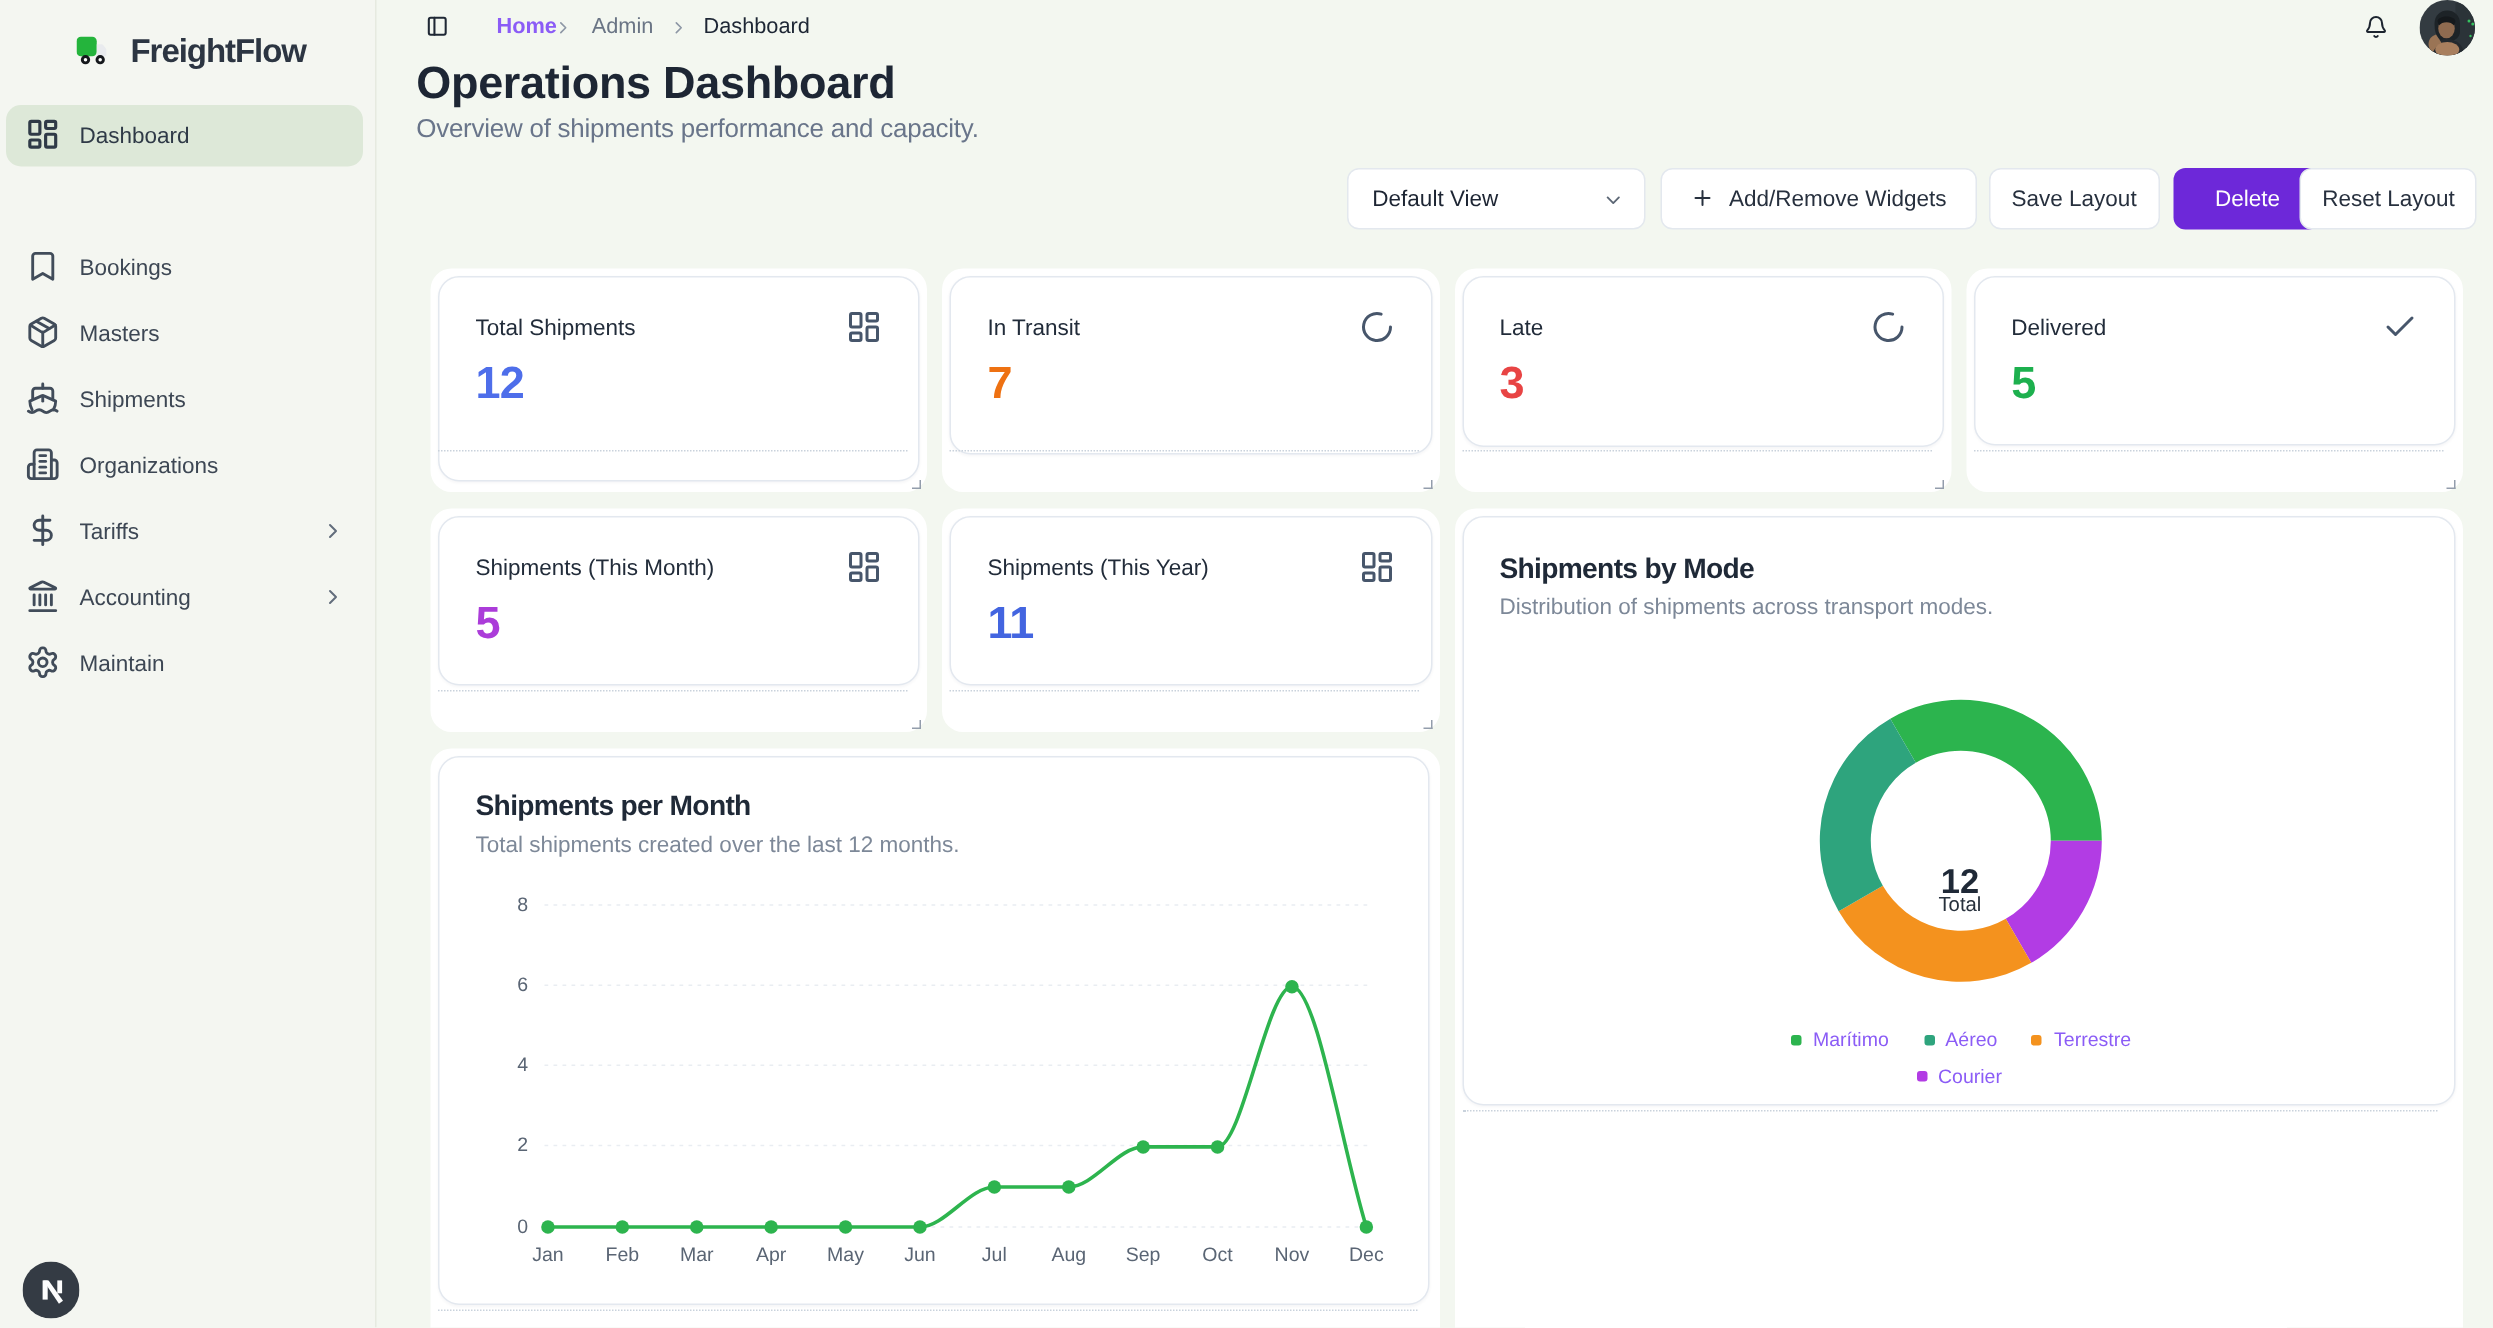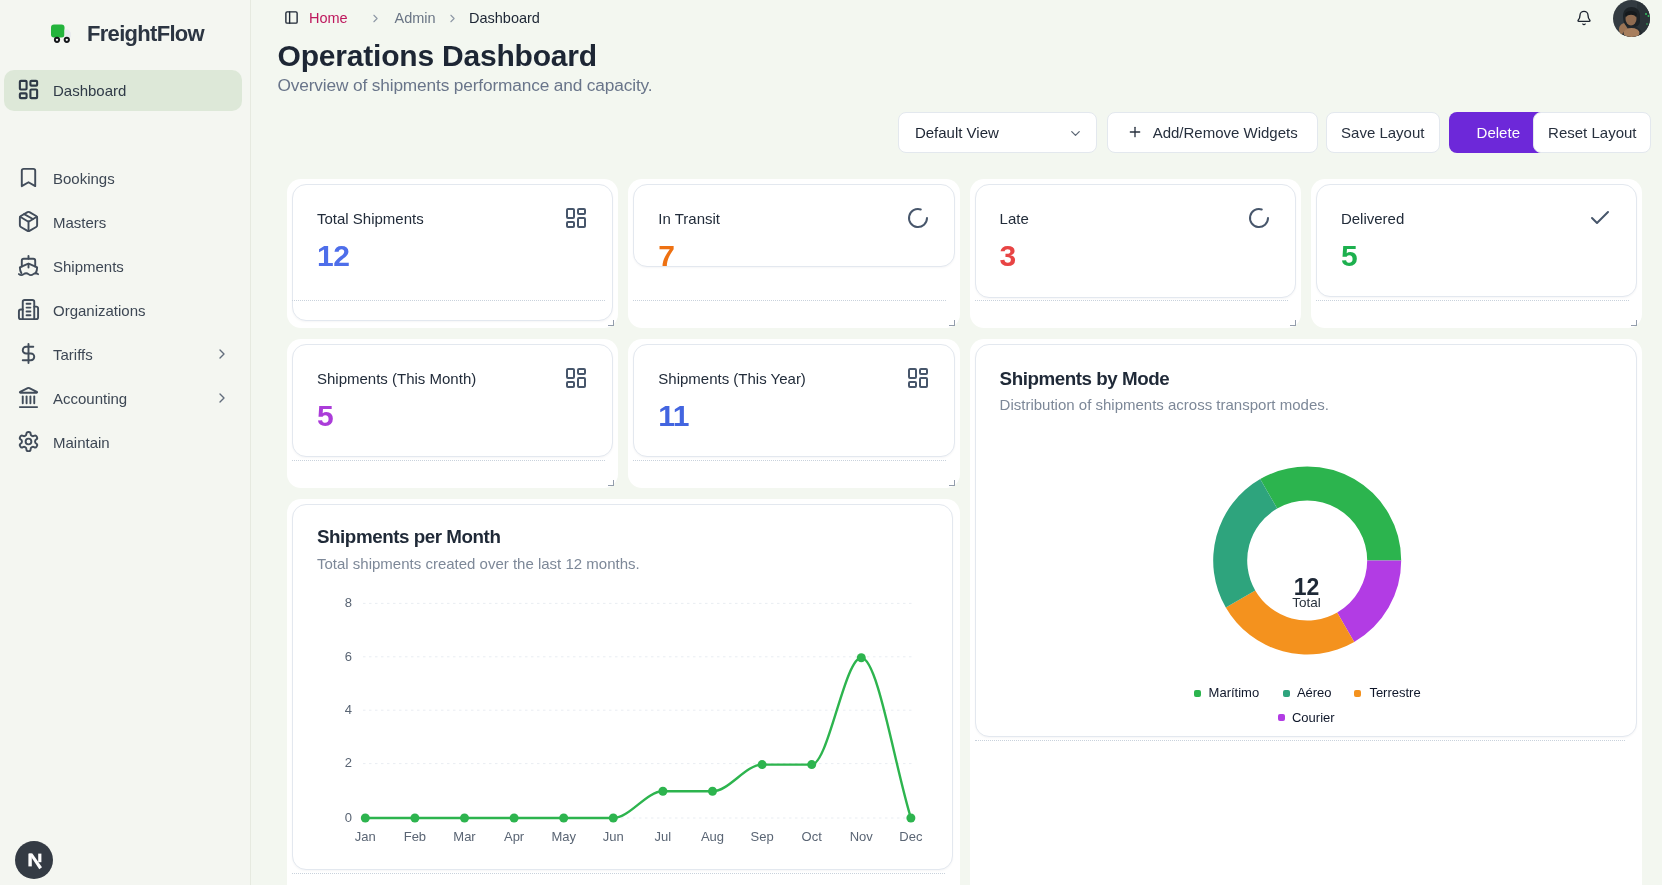--- a/index.html
+++ b/index.html
@@ -21,21 +21,21 @@
   .wc { position:absolute; background:#fff; border-radius:14px; }
   .card { position:absolute; background:#fff; border:1px solid #e3e8ef; border-radius:14px; box-shadow:0 1px 2px rgba(16,24,40,0.04); }
   .dotline { position:absolute; border-top:1px dotted #c9d2dc; height:0; }
   .handle { position:absolute; width:6px; height:6px; border-right:1.6px solid #939dac; border-bottom:1.6px solid #939dac; }
   .ctitle { position:absolute; left:24px; top:26px; font-size:15px; line-height:15px; color:#222c3a; }
   .cnum { position:absolute; left:24px; top:55.8px; font-size:30px; line-height:30px; font-weight:700; letter-spacing:-0.5px; }
   .cico { position:absolute; top:21px; }
   .btitle { position:absolute; left:24px; font-size:18.8px; line-height:20px; font-weight:700; color:#1f2937; letter-spacing:-0.45px; }
   .bsub { position:absolute; left:24px; font-size:15px; line-height:15px; color:#7d8898; }
   .leg-sq { position:absolute; width:7px; height:7px; border-radius:2px; }
-  .leg-tx { position:absolute; font-size:13px; line-height:14px; color:#0f172a; }
+  .leg-tx { position:absolute; font-size:13px; line-height:14px; color:#8b5cf6; }
 </style>
 </head>
 <body>
 <div id="sidebar">
   <svg class="abs" style="left:51px;top:23px" width="21" height="21" viewBox="0 0 21 21">
     <rect x="0" y="1.5" width="13.5" height="13" rx="3" fill="#24b43c"></rect>
     <path d="M13.5 6.5h3.2a1.5 1.5 0 0 1 1.2.6l1.7 2.2a1.5 1.5 0 0 1 .3.9v3.3a1 1 0 0 1-1 1h-5.4z" fill="#e9ebee"></path>
     <circle cx="6" cy="16.8" r="3.1" fill="#15181c"></circle>
       <circle cx="6" cy="16.8" r="1.15" fill="#fff"></circle>
     <circle cx="15.8" cy="16.8" r="3.1" fill="#15181c"></circle>
@@ -124,21 +124,21 @@
       <rect x="13.4" y="12.6" width="3.4" height="12.8" fill="#fdfdfd"></rect>
       <path d="M13.9 12.6h3.5l9.6 13.6-2.7 2z" fill="#fdfdfd"></path>
       <rect x="23.2" y="12.6" width="3.2" height="8.6" fill="#fdfdfd"></rect>
     </svg>
 </div>
 
 <svg class="abs" style="left:284px;top:10px" width="15" height="15" viewBox="0 0 24 24" fill="none" stroke="#1f2835" stroke-width="2.2" stroke-linecap="round" stroke-linejoin="round">
     <rect width="18" height="18" x="3" y="3" rx="2"></rect>
     <path d="M9 3v18"></path>
   </svg>
-<div class="abs crumb" style="left:309px;top:10.5px;color:#be185d;">Home</div>
+<div class="abs crumb" style="left:331px;top:10.5px;color:#8b5cf6;font-weight:bold;">Home</div>
 <svg class="abs" style="left:369px;top:11.5px" width="13" height="13" viewBox="0 0 24 24" fill="none" stroke="#8d97a5" stroke-width="2" stroke-linecap="round" stroke-linejoin="round">
     <path d="m9 18 6-6-6-6"></path>
   </svg>
 <div class="abs crumb" style="left:394.5px;top:10.5px;color:#6a7585;">Admin</div>
 <svg class="abs" style="left:446px;top:11.5px" width="13" height="13" viewBox="0 0 24 24" fill="none" stroke="#8d97a5" stroke-width="2" stroke-linecap="round" stroke-linejoin="round">
     <path d="m9 18 6-6-6-6"></path>
   </svg>
 <div class="abs crumb" style="left:469px;top:10.5px;color:#1d2634;">Dashboard</div>
 <svg class="abs" style="left:1576px;top:9.5px" width="16" height="16" viewBox="0 0 24 24" fill="none" stroke="#1c242f" stroke-width="2" stroke-linecap="round" stroke-linejoin="round">
     <path d="M10.268 21a2 2 0 0 0 3.464 0"></path>
@@ -198,21 +198,21 @@
   <svg class="cico" style="right:24px" width="24" height="24" viewBox="0 0 24 24" fill="none" stroke="#47566b" stroke-width="2" stroke-linecap="round" stroke-linejoin="round">
       <rect width="7" height="9" x="3" y="3" rx="1"></rect>
       <rect width="7" height="5" x="14" y="3" rx="1"></rect>
       <rect width="7" height="9" x="14" y="12" rx="1"></rect>
       <rect width="7" height="5" x="3" y="16" rx="1"></rect>
     </svg>
 </div>
 <div class="dotline" style="left:292px;top:299.5px;width:313px;"></div>
 <div class="handle" style="left:607.5px;top:319.5px;"></div>
 
-<div class="card" style="left:633.3px;top:184px;width:321.3px;height:83px;">
+<div class="card" style="left:633.3px;top:184px;width:321.3px;height:119px;">
   <div class="ctitle">In Transit</div>
   <div class="cnum" style="color:#ee7112;">7</div>
   <svg class="cico" style="right:24px" width="24" height="24" viewBox="0 0 24 24" fill="none" stroke="#47566b" stroke-width="2" stroke-linecap="round" stroke-linejoin="round">
       <path d="M21 12a9 9 0 1 1-6.219-8.56"></path>
     </svg>
 </div>
 <div class="dotline" style="left:633.3px;top:299.5px;width:313px;"></div>
 <div class="handle" style="left:948.8px;top:319.5px;"></div>
 
 <div class="card" style="left:974.6px;top:184px;width:321.3px;height:114px;">

